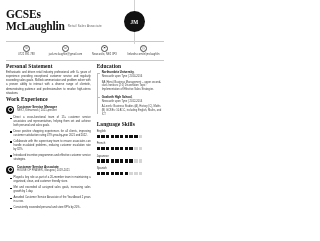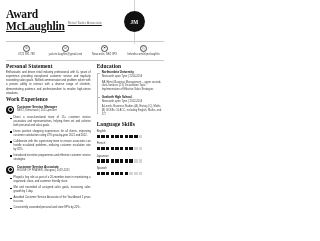--- a/index.html
+++ b/index.html
@@ -6,21 +6,21 @@
   body{width:170px;height:241px;overflow:hidden;
        font-family:"Liberation Sans",sans-serif;color:#1a1a1a;}
   .page{position:relative;width:170px;height:241px;background:#fff;
         box-sizing:border-box;padding:7px 6px 0 6px;}
 
   
   .header{position:relative;height:33px;}
   .name-block{padding-top:2px;}
   .fname,.lname{font-family:"Liberation Serif",serif;font-weight:bold;
         font-size:11.5px;line-height:11.5px;letter-spacing:-0.2px;color:#111;}
-  .lname-row{display:flex;align-items:flex-start;gap:3px;text-decoration:underline;}
+  .lname-row{display:flex;align-items:center;gap:3px;}
   .job-title{font-size:2.9px;letter-spacing:0.25px;color:#555;
         padding-bottom:1.5px;white-space:nowrap;}
 
   .monogram-wrap{position:absolute;right:17px;top:-7px;width:24px;height:44px;}
   .mono-line{position:absolute;left:11px;top:0;width:1px;height:44px;background:#d2d2d2;}
   .monogram{position:absolute;left:1px;top:11px;width:21px;height:21px;border-radius:50%;
         background:#111;color:#fff;font-family:"Liberation Serif",serif;
         font-size:5.2px;font-weight:bold;letter-spacing:0.3px;
         display:flex;align-items:center;justify-content:center;}
 
@@ -77,21 +77,21 @@
   .dot{width:3.4px;height:3.4px;background:#111;}
   .dot.off{background:#d5d5d5;}
 </style>
 </head>
 <body>
 
 <div class="page">
 
   <div class="header">
     <div class="name-block">
-      <div class="fname">Award</div>
+      <div class="fname">GCSEs</div>
       <div class="lname-row">
         <div class="lname">McLaughlin</div>
         <div class="job-title">Retail Sales Associate</div>
       </div>
     </div>
     <div class="monogram-wrap">
       <div class="mono-line"></div>
       <div class="monogram">JM</div>
     </div>
   </div>

